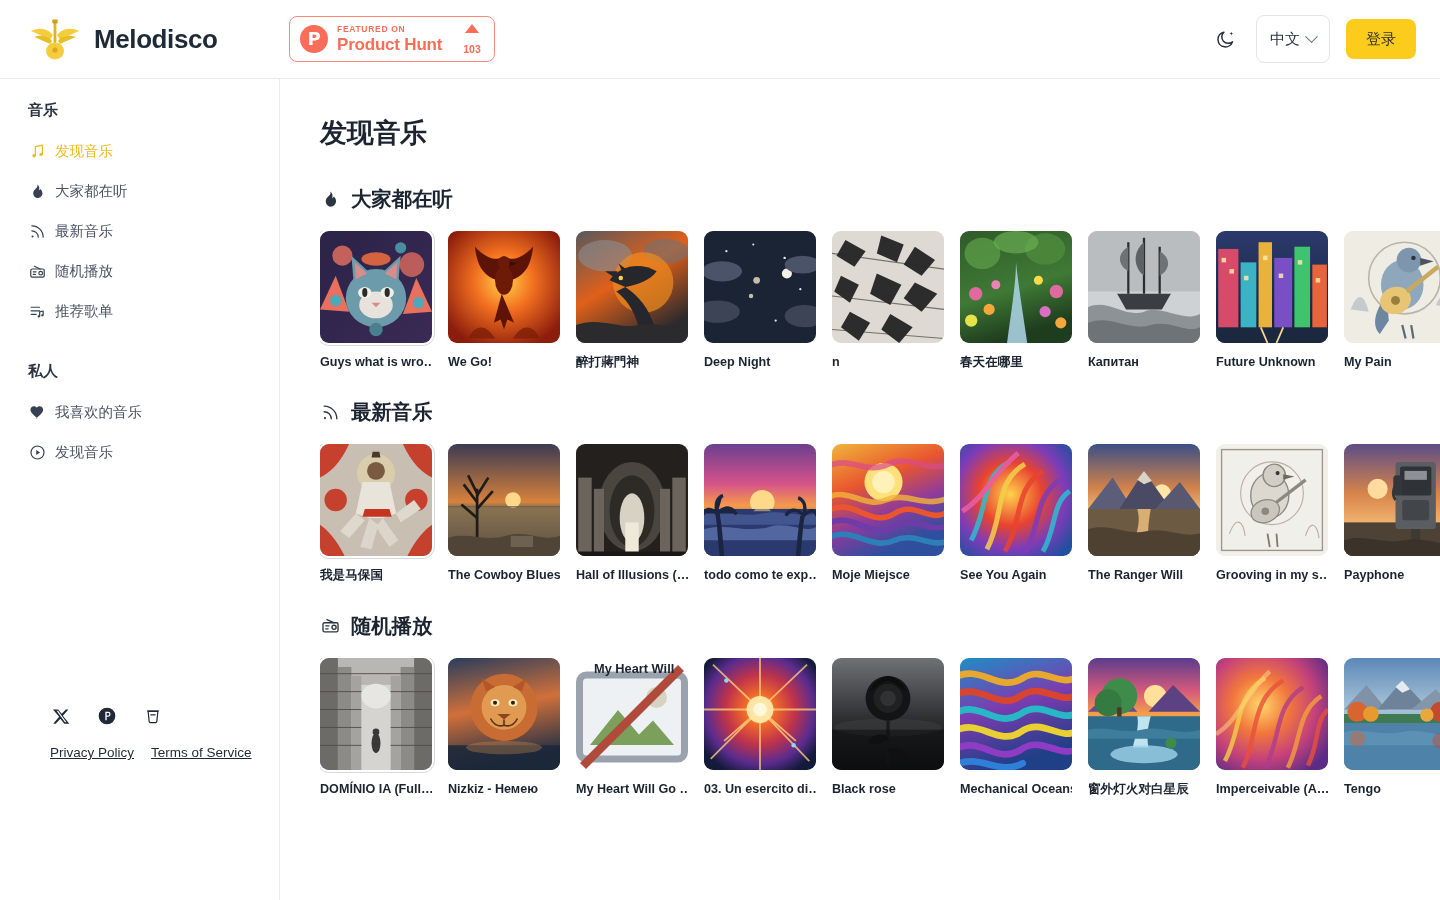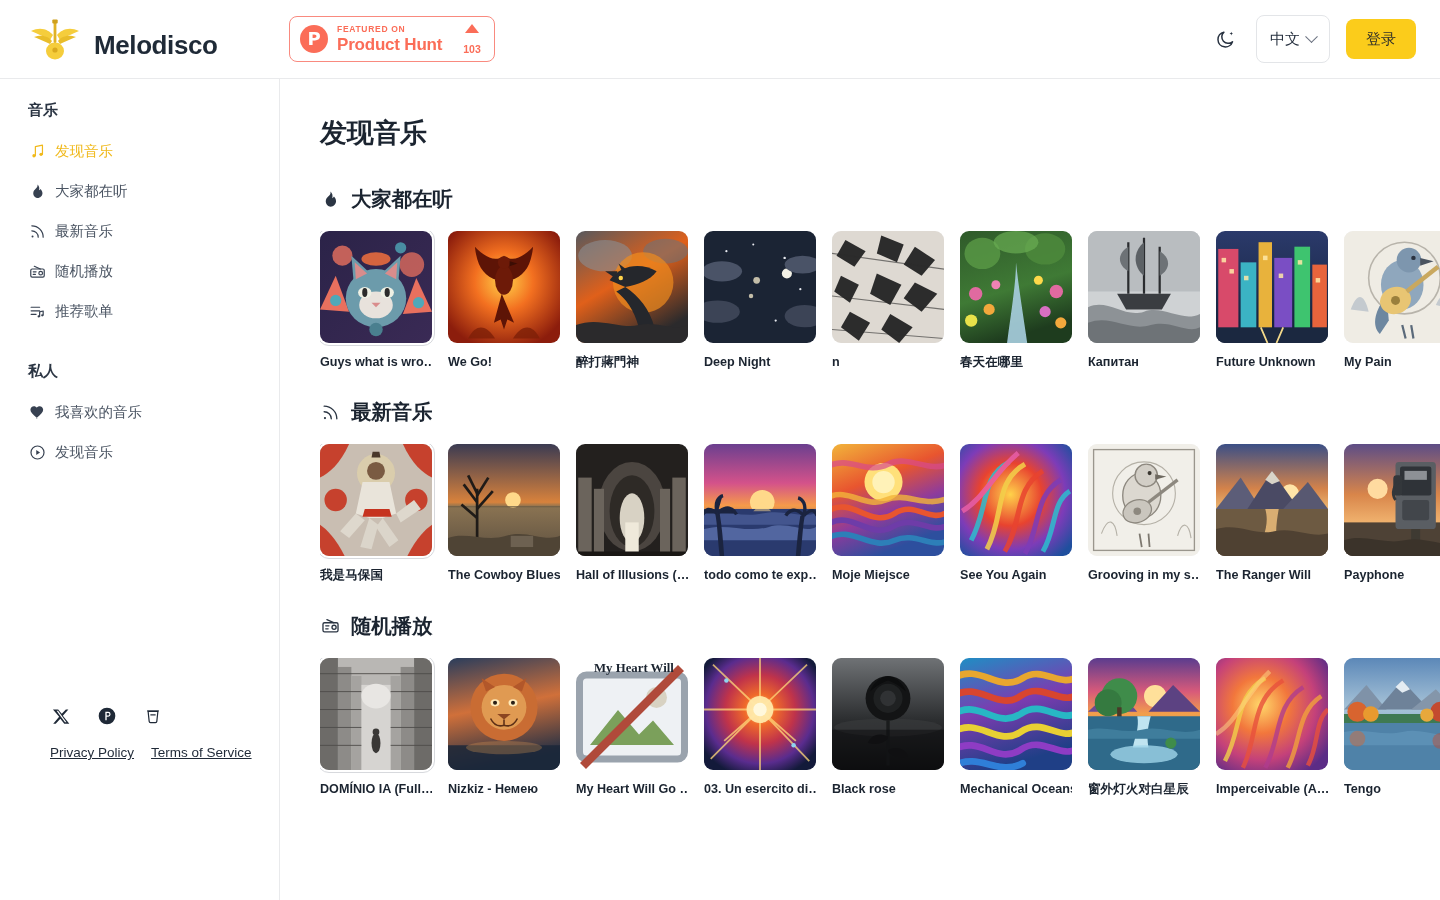--- a/index.html
+++ b/index.html
@@ -16,21 +16,21 @@
   .header {
     position: relative;
     height: 79px;
     display: flex;
     align-items: center;
     border-bottom: 1px solid #e9eaec;
     background: #fff;
   }
   .brand {
     display: flex;
-    align-items: flex-end;
+    align-items: center;
     gap: 12px;
     padding-left: 28px;
     width: 280px;
   }
   .logo-mark { width: 54px; height: 44px; flex: 0 0 auto; }
   .brand-name {
     font-size: 26px;
     font-weight: 700;
     letter-spacing: -0.4px;
     color: #1f2a37;
@@ -247,21 +247,20 @@
     padding: 3px 0 0 0;
     gap: 2px;
   }
   .broken-ico { width: 16px; height: 16px; flex: 0 0 16px; }
   .broken-alt {
     font-size: 12.8px;
     font-weight: 700;
     color: #1b2430;
     white-space: nowrap;
     line-height: 1.25;
-    font-family: Liberation Serif, serif;
   }
 </style>
 </head>
 <body>
 
 <div class="header">
   <div class="brand">
     <span class="logo-mark">
       <svg viewBox="0 0 54 44">
         <path d="M3 14 C13 9, 21 13, 25 18 L22 23 C16 19, 9 17, 3 14 Z" fill="#f5cd3c"></path>
@@ -815,20 +814,44 @@
                     <path d="M2 60 C22 48 30 26 52 8" stroke="#e85fa8"></path>
                     <path d="M74 96 C86 76 82 52 98 42" stroke="#2dbecf"></path>
                   </g>
                 </svg>
               </div>
               <div class="card-label">See You Again</div>
             </div>
             <div class="card">
               <div class="art">
                 <svg viewBox="0 0 100 100">
+                  <defs>
+                    <linearGradient id="g9" x1="0" y1="0" x2="0" y2="1">
+                      <stop offset="0" stop-color="#3b4f86"></stop>
+                      <stop offset="0.4" stop-color="#d4834a"></stop>
+                      <stop offset="0.62" stop-color="#f2c27a"></stop>
+                      <stop offset="1" stop-color="#5b4a3c"></stop>
+                    </linearGradient>
+                  </defs>
+                  <rect width="100" height="100" fill="url(#g9)"></rect>
+                  <circle cx="66" cy="44" r="8" fill="#ffe4a8"></circle>
+                  <path d="M0 58 L22 30 L40 58 Z" fill="#5c5d78"></path>
+                  <path d="M28 58 L50 24 L74 58 Z" fill="#4a4a64"></path>
+                  <path d="M60 58 L82 34 L100 58 Z" fill="#585871"></path>
+                  <path d="M44 32 L50 24 L57 33 L50 36Z" fill="#d9d4c8"></path>
+                  <path d="M0 58 L100 58 L100 100 L0 100 Z" fill="#6d5a42"></path>
+                  <path d="M44 58 C48 72 42 84 36 100 L56 100 C52 82 54 70 56 58 Z" fill="#d9ae72"></path>
+                  <path d="M0 76 C20 70 34 82 52 78 C70 74 84 84 100 80 L100 100 L0 100Z" fill="#4f4132"></path>
+                </svg>
+              </div>
+              <div class="card-label">The Ranger Will</div>
+            </div>
+            <div class="card">
+              <div class="art">
+                <svg viewBox="0 0 100 100">
                   <rect width="100" height="100" fill="#f1efe9"></rect>
                   <rect x="5" y="5" width="90" height="90" fill="none" stroke="#9a968d" stroke-width="1.2"></rect>
                   <circle cx="50" cy="44" r="28" fill="none" stroke="#b5b1a7" stroke-width="1"></circle>
                   <ellipse cx="48" cy="46" rx="17" ry="20" fill="#dcd8d0" stroke="#8d887f" stroke-width="1.2"></ellipse>
                   <circle cx="52" cy="28" r="10" fill="#d2cec6" stroke="#8d887f" stroke-width="1.2"></circle>
                   <path d="M60 27 l10 2 -10 3z" fill="#6e6960"></path>
                   <circle cx="55" cy="26" r="1.8" fill="#3a3731"></circle>
                   <ellipse cx="44" cy="60" rx="13" ry="10" fill="#cac6be" stroke="#8d887f" stroke-width="1.1" transform="rotate(-20 44 60)"></ellipse>
                   <circle cx="44" cy="60" r="3.4" fill="#8d887f"></circle>
                   <path d="M54 52 L80 32" stroke="#8d887f" stroke-width="3"></path>
@@ -838,44 +861,20 @@
                     <path d="M80 82 C84 68 90 70 92 84"></path>
                   </g>
                 </svg>
               </div>
               <div class="card-label">Grooving in my s…</div>
             </div>
             <div class="card">
               <div class="art">
                 <svg viewBox="0 0 100 100">
                   <defs>
-                    <linearGradient id="g9" x1="0" y1="0" x2="0" y2="1">
-                      <stop offset="0" stop-color="#3b4f86"></stop>
-                      <stop offset="0.4" stop-color="#d4834a"></stop>
-                      <stop offset="0.62" stop-color="#f2c27a"></stop>
-                      <stop offset="1" stop-color="#5b4a3c"></stop>
-                    </linearGradient>
-                  </defs>
-                  <rect width="100" height="100" fill="url(#g9)"></rect>
-                  <circle cx="66" cy="44" r="8" fill="#ffe4a8"></circle>
-                  <path d="M0 58 L22 30 L40 58 Z" fill="#5c5d78"></path>
-                  <path d="M28 58 L50 24 L74 58 Z" fill="#4a4a64"></path>
-                  <path d="M60 58 L82 34 L100 58 Z" fill="#585871"></path>
-                  <path d="M44 32 L50 24 L57 33 L50 36Z" fill="#d9d4c8"></path>
-                  <path d="M0 58 L100 58 L100 100 L0 100 Z" fill="#6d5a42"></path>
-                  <path d="M44 58 C48 72 42 84 36 100 L56 100 C52 82 54 70 56 58 Z" fill="#d9ae72"></path>
-                  <path d="M0 76 C20 70 34 82 52 78 C70 74 84 84 100 80 L100 100 L0 100Z" fill="#4f4132"></path>
-                </svg>
-              </div>
-              <div class="card-label">The Ranger Will</div>
-            </div>
-            <div class="card">
-              <div class="art">
-                <svg viewBox="0 0 100 100">
-                  <defs>
                     <linearGradient id="g10" x1="0" y1="0" x2="0" y2="1">
                       <stop offset="0" stop-color="#5d4d86"></stop>
                       <stop offset="0.45" stop-color="#d8854a"></stop>
                       <stop offset="0.7" stop-color="#f0b26e"></stop>
                       <stop offset="1" stop-color="#4e4236"></stop>
                     </linearGradient>
                   </defs>
                   <rect width="100" height="100" fill="url(#g10)"></rect>
                   <circle cx="30" cy="40" r="9" fill="#ffdba0"></circle>
                   <rect y="70" width="100" height="30" fill="#4e4236"></rect>

